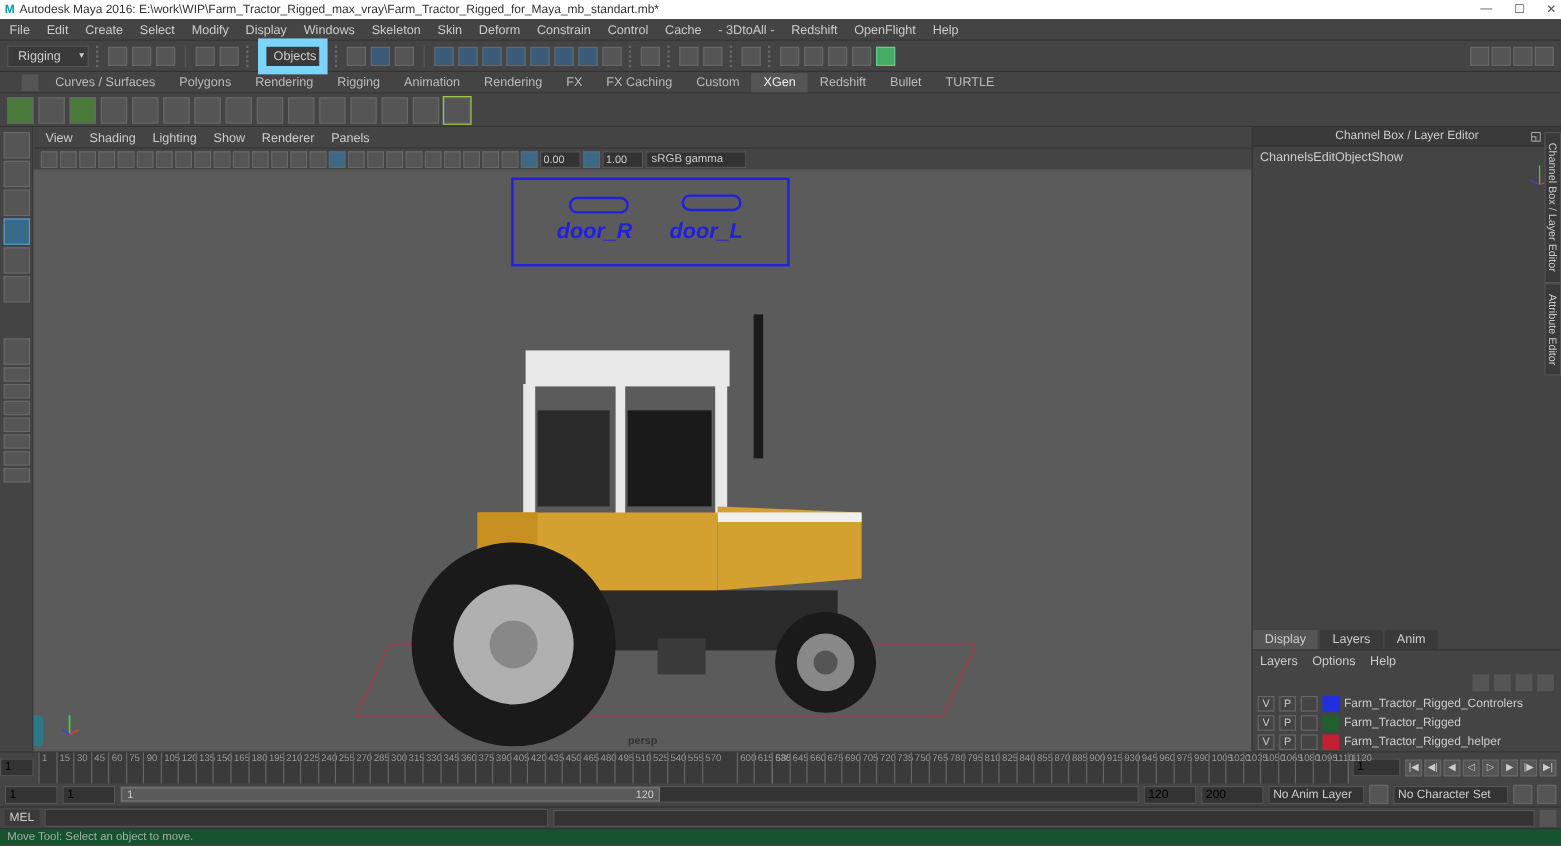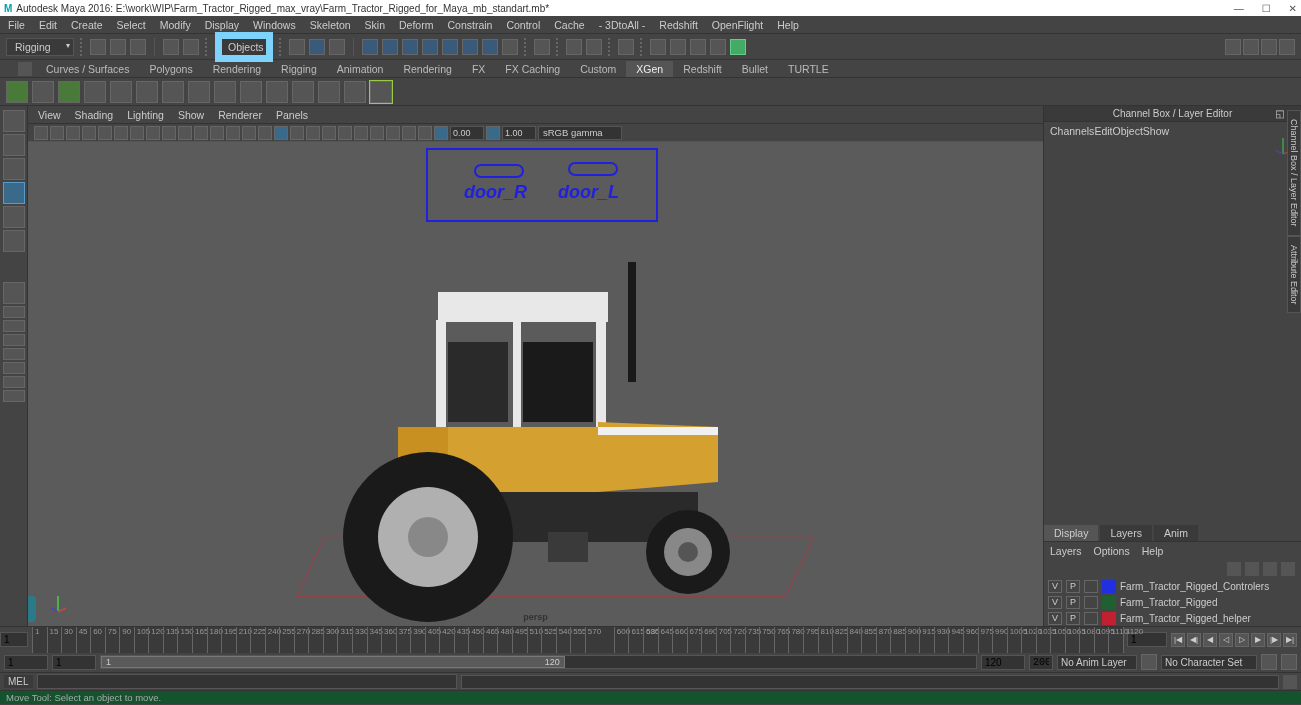--- a/index.html
+++ b/index.html
@@ -497,21 +497,21 @@
 <div class="rangerow">
   <input class="tl-num" style="width: 44px;" value="1">
   <input class="tl-num" style="width: 44px;" value="1">
   <div class="range-track">
     <div class="range-thumb">
       <span class="startnum">1</span>
       <span>120</span>
     </div>
   </div>
   <input class="tl-num" style="width: 44px;" value="120">
-  <input class="tl-num" style="width: 24px; font-family: Liberation Mono, monospace;" value="200">
+  <input class="tl-num" style="width: 52px;" value="200">
   <div class="animlayer">No Anim Layer</div>
   <span class="tbicon"></span>
   <div class="animlayer" style="width:96px">No Character Set</div>
   <span class="tbicon"></span>
   <span class="tbicon"></span>
 </div>
 
 <div class="cmdline">
   <span class="lbl">MEL</span>
   <input style="">

